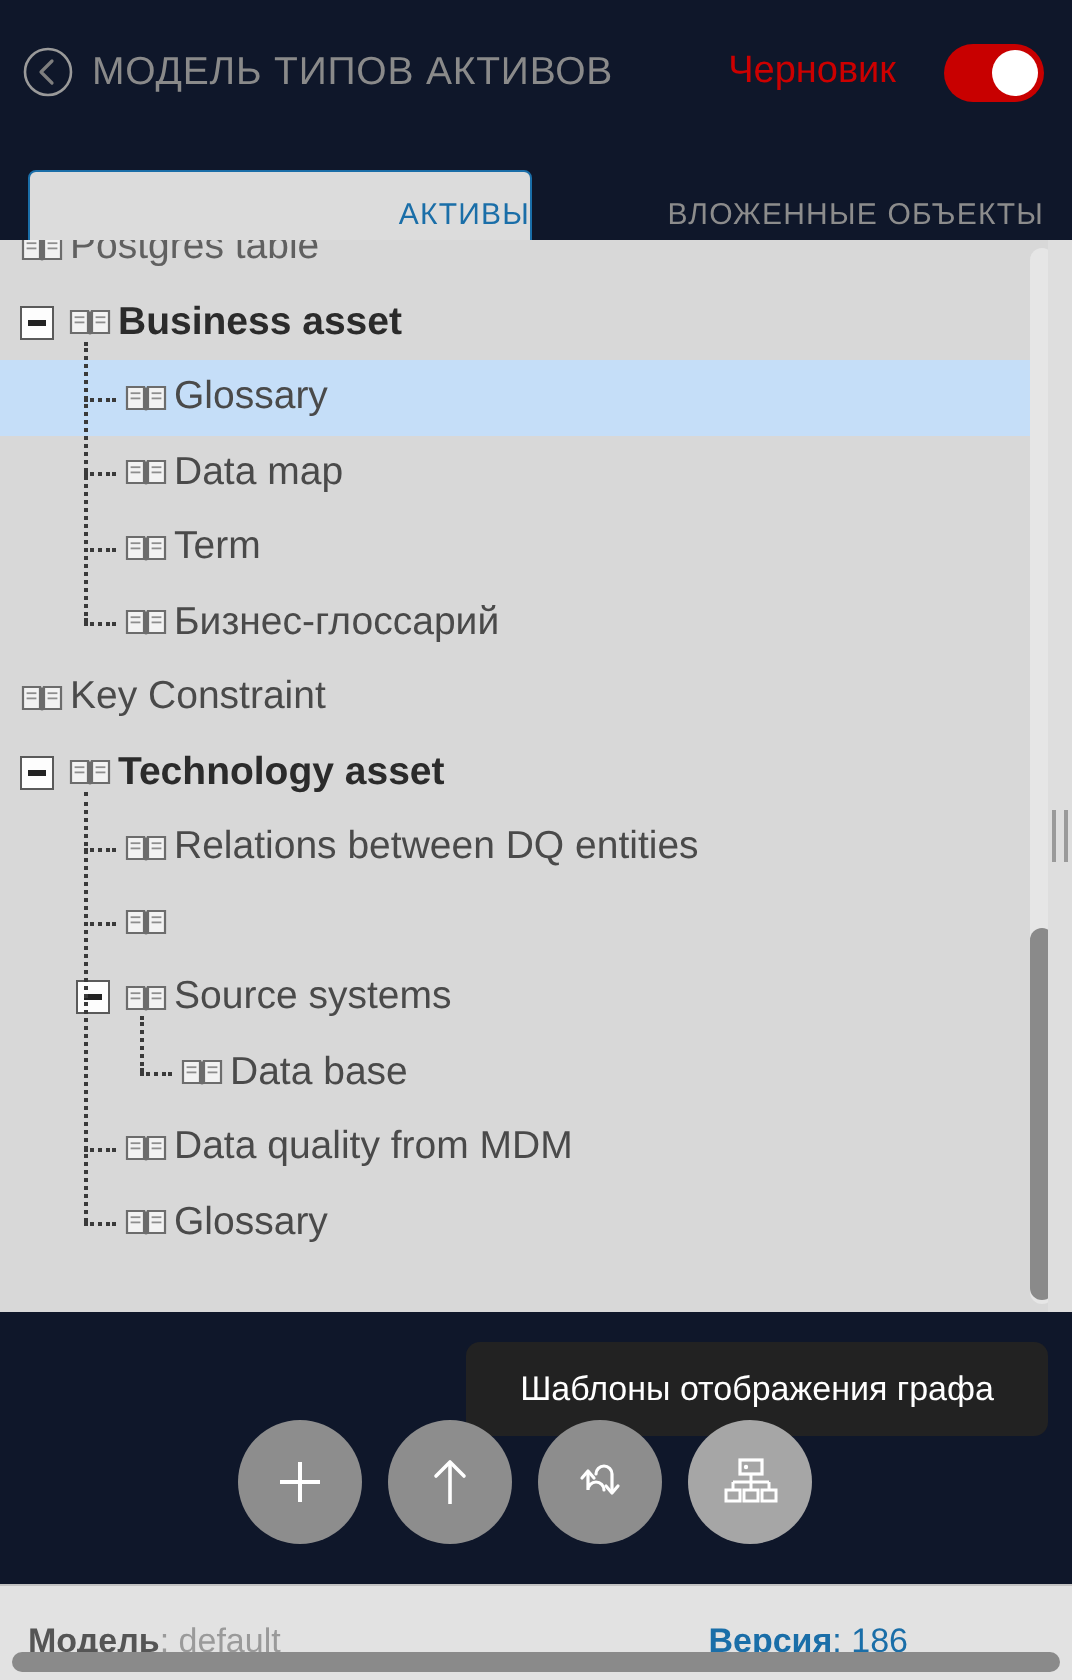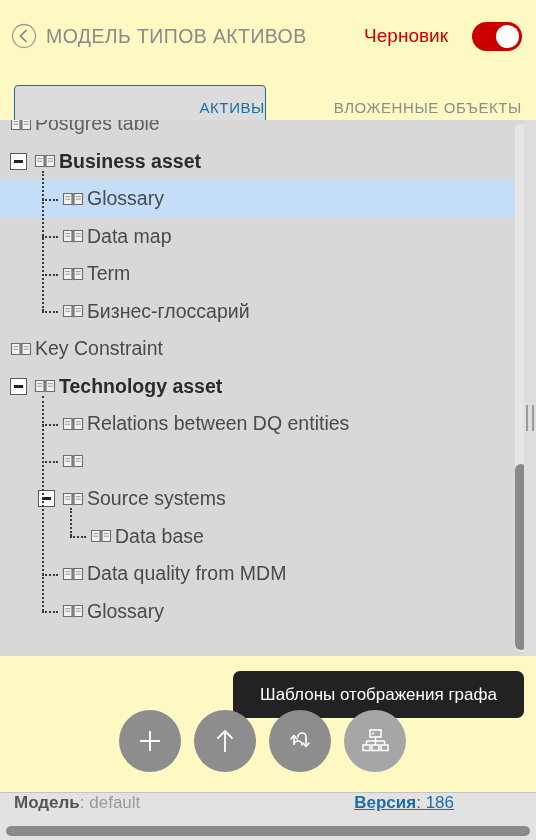--- a/index.html
+++ b/index.html
@@ -11,21 +11,21 @@
     width: 536px;
     height: 840px;
     overflow: hidden;
     font-family: "Liberation Sans", sans-serif;
     -webkit-font-smoothing: antialiased;
   }
   #app {
     position: relative;
     width: 536px;
     height: 840px;
-    background: #fef9c3;
+    background: #0f172a;
     box-sizing: border-box;
   }
 
   
   .header {
     position: absolute;
     left: 0; top: 0;
     width: 536px; height: 72px;
     display: flex;
     align-items: center;
@@ -279,21 +279,21 @@
     height: 48px;
     background: #e2e2e2;
     border-top: 1px solid #c2c2c2;
     box-sizing: border-box;
   }
   .status-inner {
     position: absolute;
     left: 0; top: 0;
     width: 468px; height: 38px;
     display: flex;
-    align-items: flex-start;
+    align-items: flex-end;
     justify-content: space-between;
     padding: 0 14px;
     box-sizing: border-box;
   }
   .status-left { font-size: 17px; color: #9a9a9a; }
   .status-left b { color: #555; font-weight: bold; }
   .status-right {
     font-size: 17px;
     color: #1a6ea8;
     text-decoration: underline;

